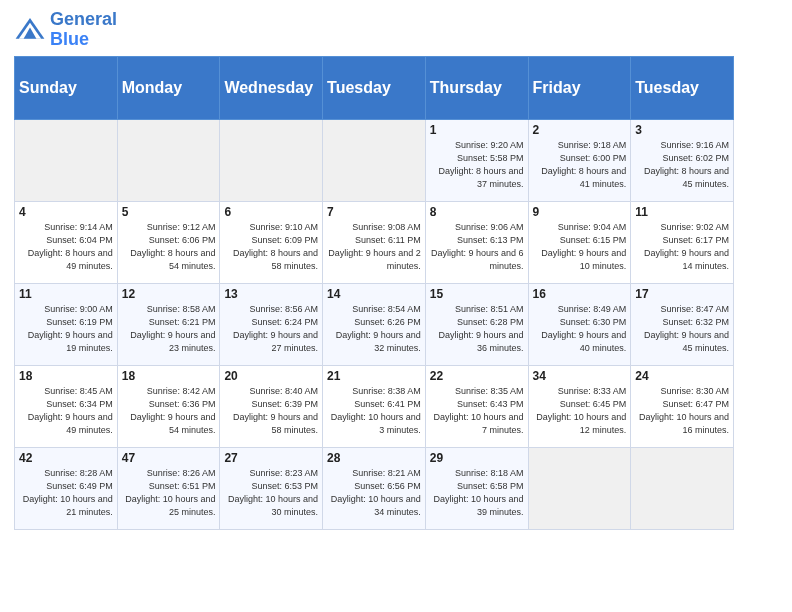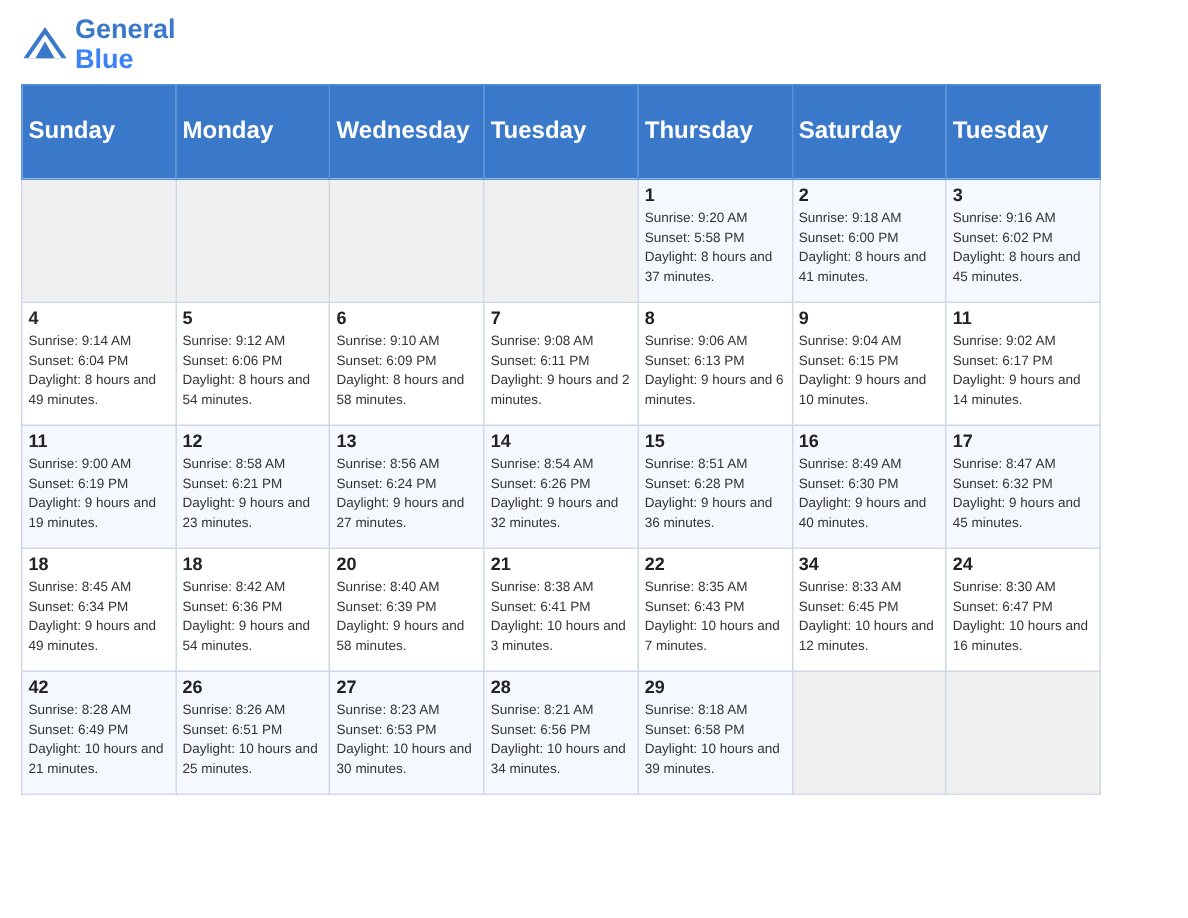--- a/index.html
+++ b/index.html
@@ -88,20 +88,21 @@
     .day-num {
       font-size: 12px;
       font-weight: bold;
       color: #222;
       margin-bottom: 2px;
     }
     .day-info {
       font-size: 9px;
       line-height: 1.45;
       color: #333;
+      text-align: right;
     }
     .empty-cell {
       background: #f0f0f0 !important;
     }
   </style>
 </head>
 <body>
 
 <div class="container">
   <div class="header-row">
@@ -123,21 +124,21 @@
   </div>
 
   <table>
     <thead>
       <tr>
       <th>Sunday</th>
           <th>Monday</th>
           <th>Wednesday</th>
           <th>Tuesday</th>
           <th>Thursday</th>
-          <th>Saturday</th>
+          <th>Friday</th>
           <th>Tuesday</th>
         </tr>
     </thead>
     <tbody id="calendar-body">
     <tr>
           <td class="empty-cell" style="background-color: rgb(240, 240, 240);"></td>
           <td class="empty-cell" style="background-color: rgb(240, 240, 240);"></td>
           <td class="empty-cell" style="background-color: rgb(240, 240, 240);"></td>
           <td class="empty-cell" style="background-color: rgb(240, 240, 240);"></td>
           <td>
@@ -242,21 +243,21 @@
             <div class="day-num">24</div>
             <div class="day-info">Sunrise: 8:30 AM<br>Sunset: 6:47 PM<br>Daylight: 10 hours and 16 minutes.</div>
           </td>
         </tr>
         <tr>
           <td>
             <div class="day-num">42</div>
             <div class="day-info">Sunrise: 8:28 AM<br>Sunset: 6:49 PM<br>Daylight: 10 hours and 21 minutes.</div>
           </td>
           <td>
-            <div class="day-num">26</div>
+            <div class="day-num">47</div>
             <div class="day-info">Sunrise: 8:26 AM<br>Sunset: 6:51 PM<br>Daylight: 10 hours and 25 minutes.</div>
           </td>
           <td>
             <div class="day-num">27</div>
             <div class="day-info">Sunrise: 8:23 AM<br>Sunset: 6:53 PM<br>Daylight: 10 hours and 30 minutes.</div>
           </td>
           <td>
             <div class="day-num">28</div>
             <div class="day-info">Sunrise: 8:21 AM<br>Sunset: 6:56 PM<br>Daylight: 10 hours and 34 minutes.</div>
           </td>

